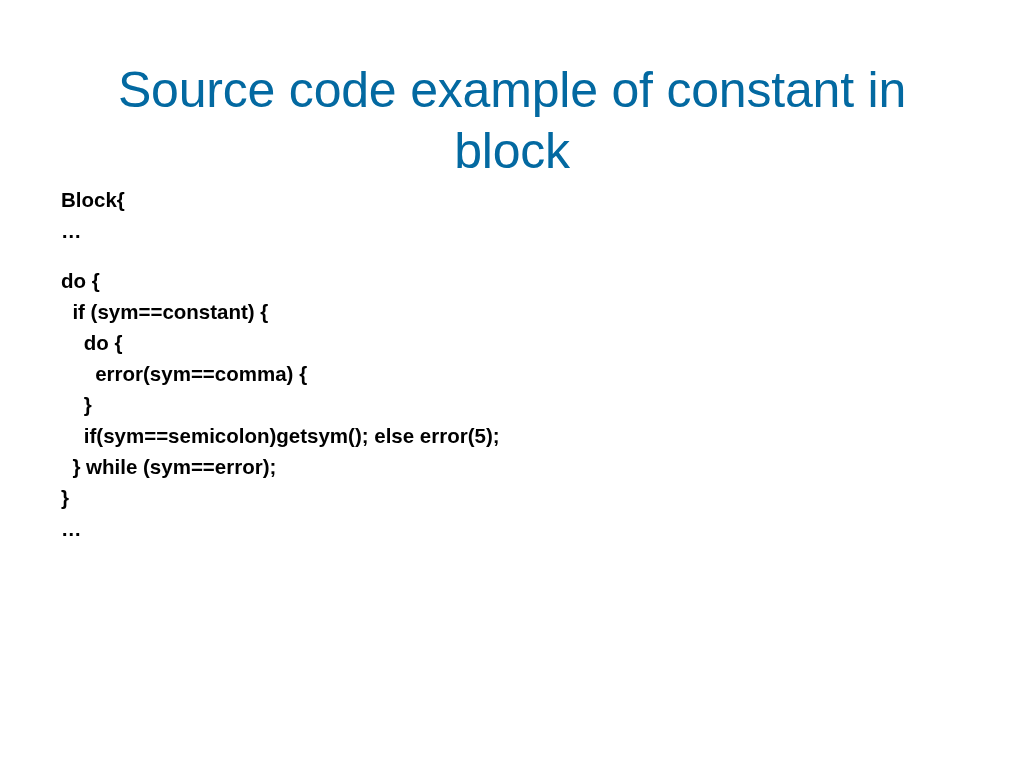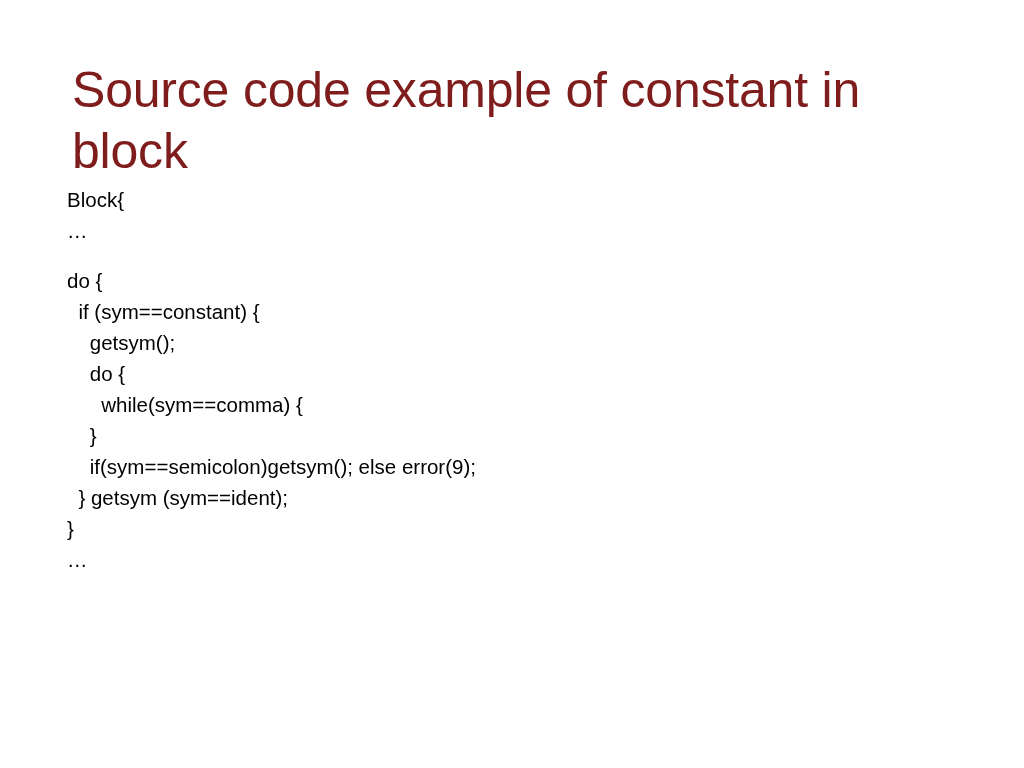--- a/index.html
+++ b/index.html
@@ -19,35 +19,35 @@
     position: relative;
     width: 1024px;
     height: 768px;
     background: #ffffff;
   }
   .slide-title {
     position: absolute;
     left: 72px;
     top: 26px;
     width: 880px;
-    text-align: left;
+    text-align: center;
     font-size: 50px;
     font-weight: 400;
     line-height: 1.22;
     letter-spacing: -0.2px;
-    color: #7f1d1d;
+    color: #0369a1;
     white-space: pre-wrap;
   }
   .code-body {
     position: absolute;
-    left: 67px;
+    left: 61px;
     top: 184px;
     width: 880px;
     font-size: 20.5px;
-    font-weight: 400;
+    font-weight: 700;
     line-height: 31px;
     color: #000000;
   }
   .code-line {
     white-space: pre;
     min-height: 31px;
   }
   .code-line.blank {
     height: 19px;
     min-height: 19px;
@@ -59,23 +59,22 @@
 <div class="slide">
 
   <h1 class="slide-title">Source code example of constant in block</h1>
 
   <div class="code-body">
       <div class="code-line">Block{</div>
       <div class="code-line">…</div>
       <div class="code-line blank"></div>
       <div class="code-line">do {</div>
       <div class="code-line">  if (sym==constant) {</div>
-      <div class="code-line">    getsym();</div>
       <div class="code-line">    do {</div>
-      <div class="code-line">      while(sym==comma) {</div>
+      <div class="code-line">      error(sym==comma) {</div>
       <div class="code-line">    }</div>
-      <div class="code-line">    if(sym==semicolon)getsym(); else error(9);</div>
-      <div class="code-line">  } getsym (sym==ident);</div>
+      <div class="code-line">    if(sym==semicolon)getsym(); else error(5);</div>
+      <div class="code-line">  } while (sym==error);</div>
       <div class="code-line">}</div>
       <div class="code-line">…</div>
     </div>
 
 </div>
 
 </body></html>

